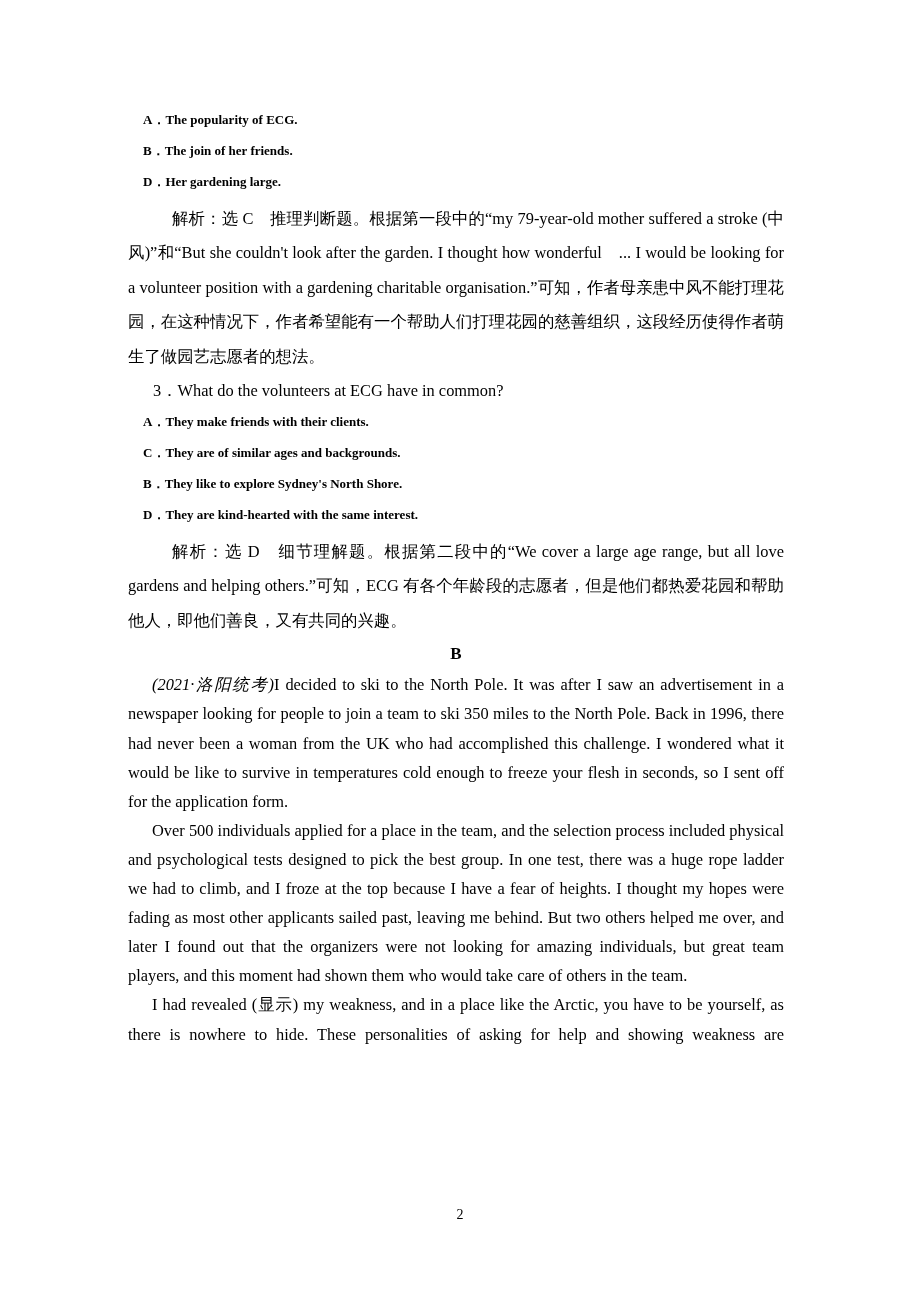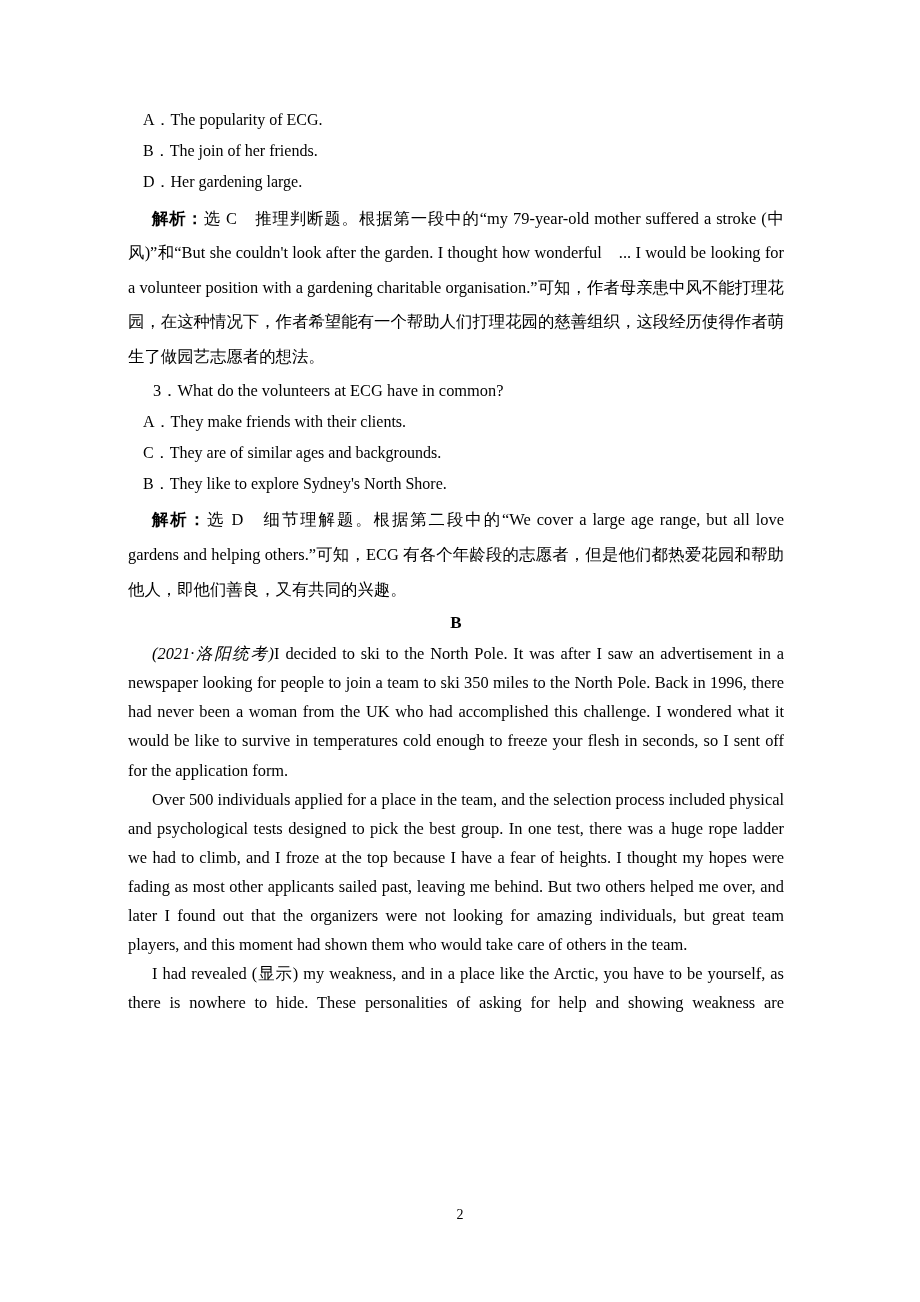--- a/index.html
+++ b/index.html
@@ -20,33 +20,35 @@
     left: 128px;
     top: 104px;
     width: 656px;
   }
   .qline {
     font-size: 16.4px;
     line-height: 31.2px;
     padding-left: 25px;
   }
   .opt {
-    font-size: 16px;
+    font-size: 13px;
     line-height: 31.2px;
     padding-left: 15px;
+    font-weight: bold;
   }
   .analysis {
     margin: 4px 0 0 0;
     font-size: 16.4px;
     line-height: 34.6px;
     text-align: justify;
     text-indent: 24px;
   }
   .analysis-label {
-    font-weight: bold;
+    font-weight: normal;
+    margin-left: 20px;
   }
   .section-header {
     text-align: center;
     font-weight: bold;
     font-size: 17px;
     line-height: 32px;
   }
   .para {
     margin: 0;
     font-size: 16.4px;
@@ -81,20 +83,21 @@
     <div class="opt"><span>D．</span><span>Her gardening large.</span></div>
   </div>
 
   <p class="analysis"><span class="analysis-label">解析：</span><span>选 C　推理判断题。根据第一段中的“my 79-year-old mother suffered a stroke (中风)”和“But she couldn't look after the garden. I thought how wonderful　... I would be looking for a volunteer position with a gardening charitable organisation.”可知，作者母亲患中风不能打理花园，在这种情况下，作者希望能有一个帮助人们打理花园的慈善组织，这段经历使得作者萌生了做园艺志愿者的想法。</span></p>
 
   <div class="qblock">
     <div class="qline"><span>3．</span><span>What do the volunteers at ECG have in common?</span></div>
     <div class="opt"><span>A．</span><span>They make friends with their clients.</span></div>
     <div class="opt"><span>C．</span><span>They are of similar ages and backgrounds.</span></div>
     <div class="opt"><span>B．</span><span>They like to explore Sydney's North Shore.</span></div>
+    <div class="opt"><span>D．</span><span>They are kind-hearted with the same interest.</span></div>
   </div>
 
   <p class="analysis"><span class="analysis-label">解析：</span><span>选 D　细节理解题。根据第二段中的“We cover a large age range, but all love gardens and helping others.”可知，ECG 有各个年龄段的志愿者，但是他们都热爱花园和帮助他人，即他们善良，又有共同的兴趣。</span></p>
 
   <div class="section-header">B</div>
 
   <p class="para"><span class="src">(2021·洛阳统考)</span><span>I decided to ski to the North Pole. It was after I saw an advertisement in a newspaper looking for people to join a team to ski 350 miles to the North Pole. Back in 1996, there had never been a woman from the UK who had accomplished this challenge. I wondered what it would be like to survive in temperatures cold enough to freeze your flesh in seconds, so I sent off for the application form.</span></p>
 
 
   <p class="para">Over 500 individuals applied for a place in the team, and the selection process included physical and psychological tests designed to pick the best group. In one test, there was a huge rope ladder we had to climb, and I froze at the top because I have a fear of heights. I thought my hopes were fading as most other applicants sailed past, leaving me behind. But two others helped me over, and later I found out that the organizers were not looking for amazing individuals, but great team players, and this moment had shown them who would take care of others in the team.</p>

